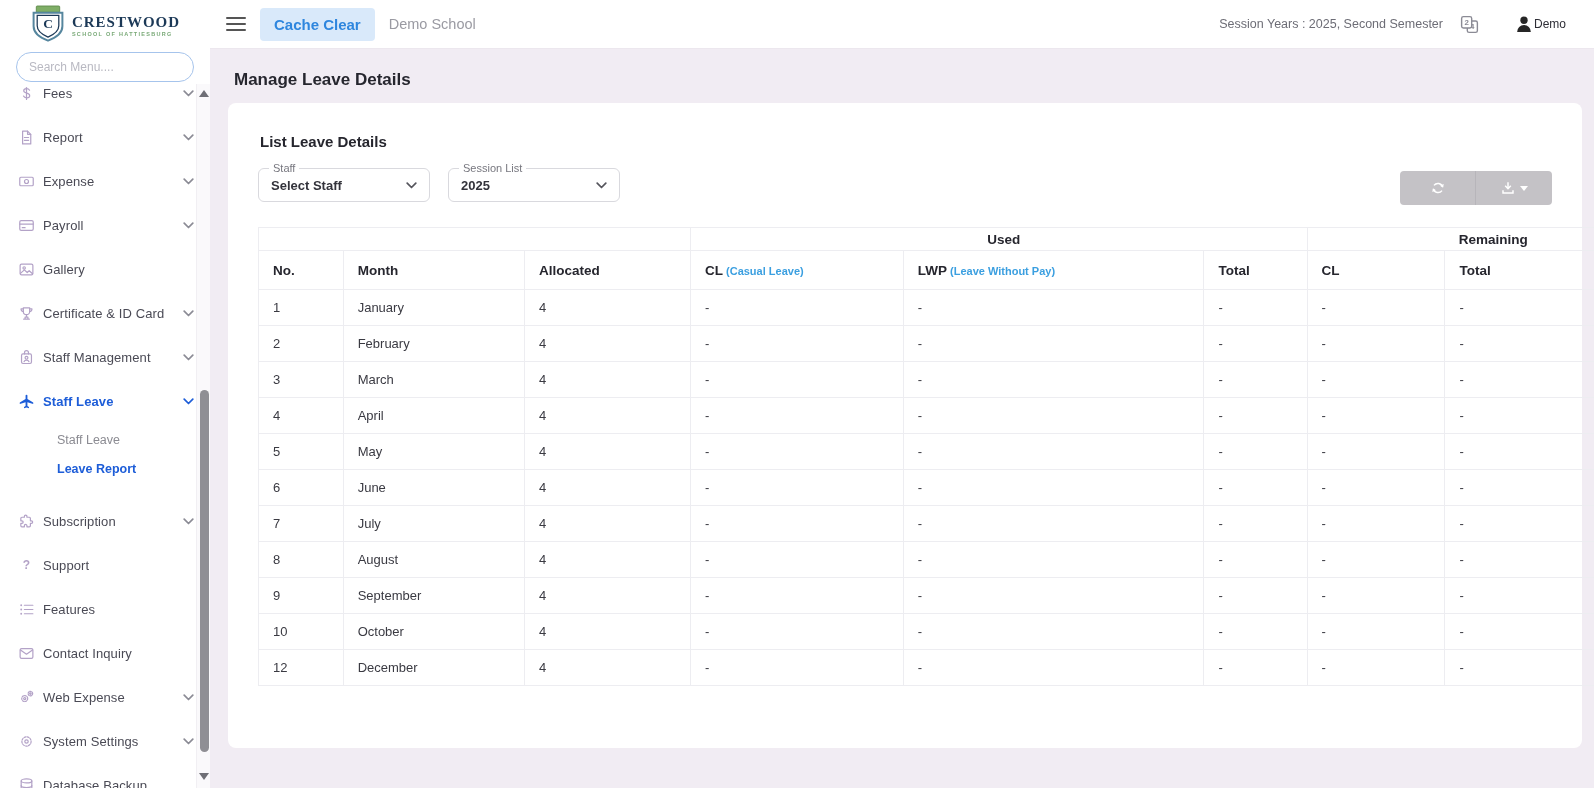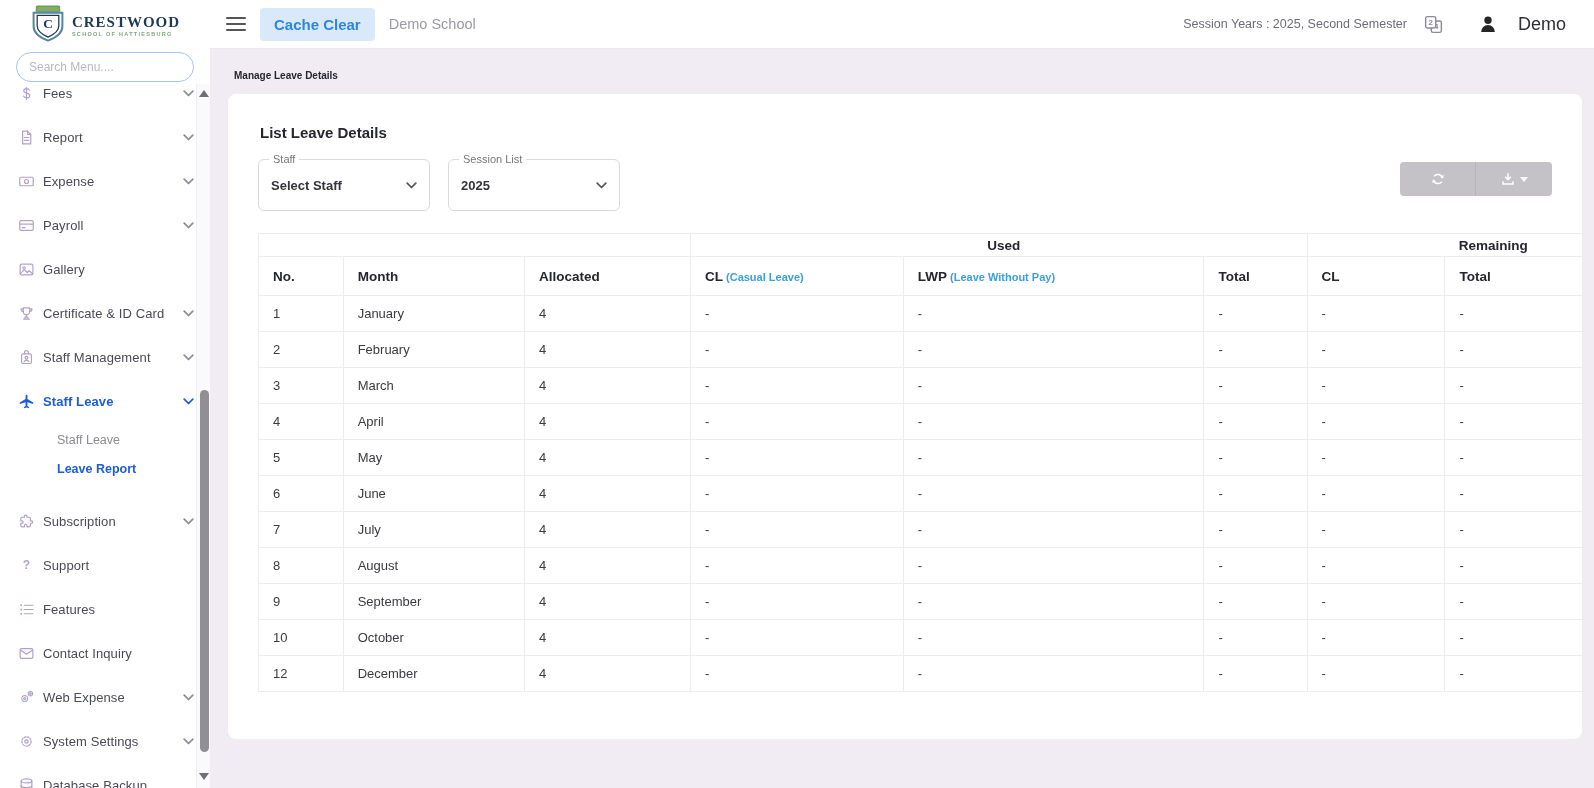--- a/index.html
+++ b/index.html
@@ -43,29 +43,29 @@
   .main{flex:1;display:flex;flex-direction:column;height:100%;min-width:0;}
   .topbar{height:48px;min-height:48px;background:#fff;display:flex;align-items:center;padding:0 28px 0 8px;box-shadow:0 1px 0 #ece7ee;}
   .hamburger{width:20px;display:flex;flex-direction:column;gap:3.5px;margin:0 14px 0 8px;cursor:pointer;}
   .hamburger span{display:block;height:2.6px;background:#555;border-radius:2px;}
   .cache-btn{background:var(--cachebg);color:var(--cacheblue);border:none;border-radius:4px;font-size:15px;font-weight:bold;padding:8px 14px;margin-right:14px;cursor:pointer;font-family:"Liberation Sans",sans-serif;}
   .school-name{color:#9a9aa2;font-size:14.5px;}
   .tb-right{margin-left:auto;display:flex;align-items:center;}
   .session-info{color:#6d6d76;font-size:12.5px;}
   .lang-icon{margin-left:16px;cursor:pointer;display:flex;}
   .avatar{margin-left:34px;cursor:pointer;display:flex;}
-  .user-name{font-size:18px;color:#2e2e36;margin-left:20px;cursor:pointer;}
+  .user-name{font-size:12px;color:#2e2e36;cursor:pointer;}
 
   .content{flex:1;overflow:hidden;padding:0 12px 0 18px;}
-  .page-title{margin:22px 6px 13px;font-size:10px;font-weight:bold;color:#26262e;}
+  .page-title{margin:22px 6px 13px;font-size:17px;font-weight:bold;color:#26262e;}
   .card{background:#fff;border-radius:8px;height:645px;padding:30px 30px 0;}
   .card-title{font-size:15px;font-weight:bold;color:#26262e;margin:0 0 18px 2px;}
 
   .filter-row{display:flex;align-items:flex-start;}
-  .select-box{position:relative;width:172px;height:52px;border:1px solid #d9d9de;border-radius:6px;margin-right:18px;display:flex;align-items:center;padding:0 12px;cursor:pointer;background:#fff;}
+  .select-box{position:relative;width:172px;height:34px;border:1px solid #d9d9de;border-radius:6px;margin-right:18px;display:flex;align-items:center;padding:0 12px;cursor:pointer;background:#fff;}
   .select-label{position:absolute;top:-7px;left:10px;background:#fff;padding:0 4px;font-size:11px;color:#77777f;}
   .select-value{font-size:13px;color:#33333b;font-weight:bold;flex:1;}
   .select-box .chev{margin-left:auto;color:#55555c;display:flex;}
   .actions{margin-left:auto;display:flex;margin-top:3px;}
   .action-btn{width:76px;height:34px;background:var(--btn);border:none;display:flex;align-items:center;justify-content:center;cursor:pointer;gap:4px;}
   .refresh-btn{border-radius:4px 0 0 4px;border-right:1px solid #b7b5ba;}
   .download-btn{border-radius:0 4px 4px 0;}
   .caret{width:0;height:0;border-left:4px solid transparent;border-right:4px solid transparent;border-top:5px solid #fff;}
 
   table.leave-table{width:1412px;border-collapse:collapse;margin-top:22px;table-layout:fixed;}

